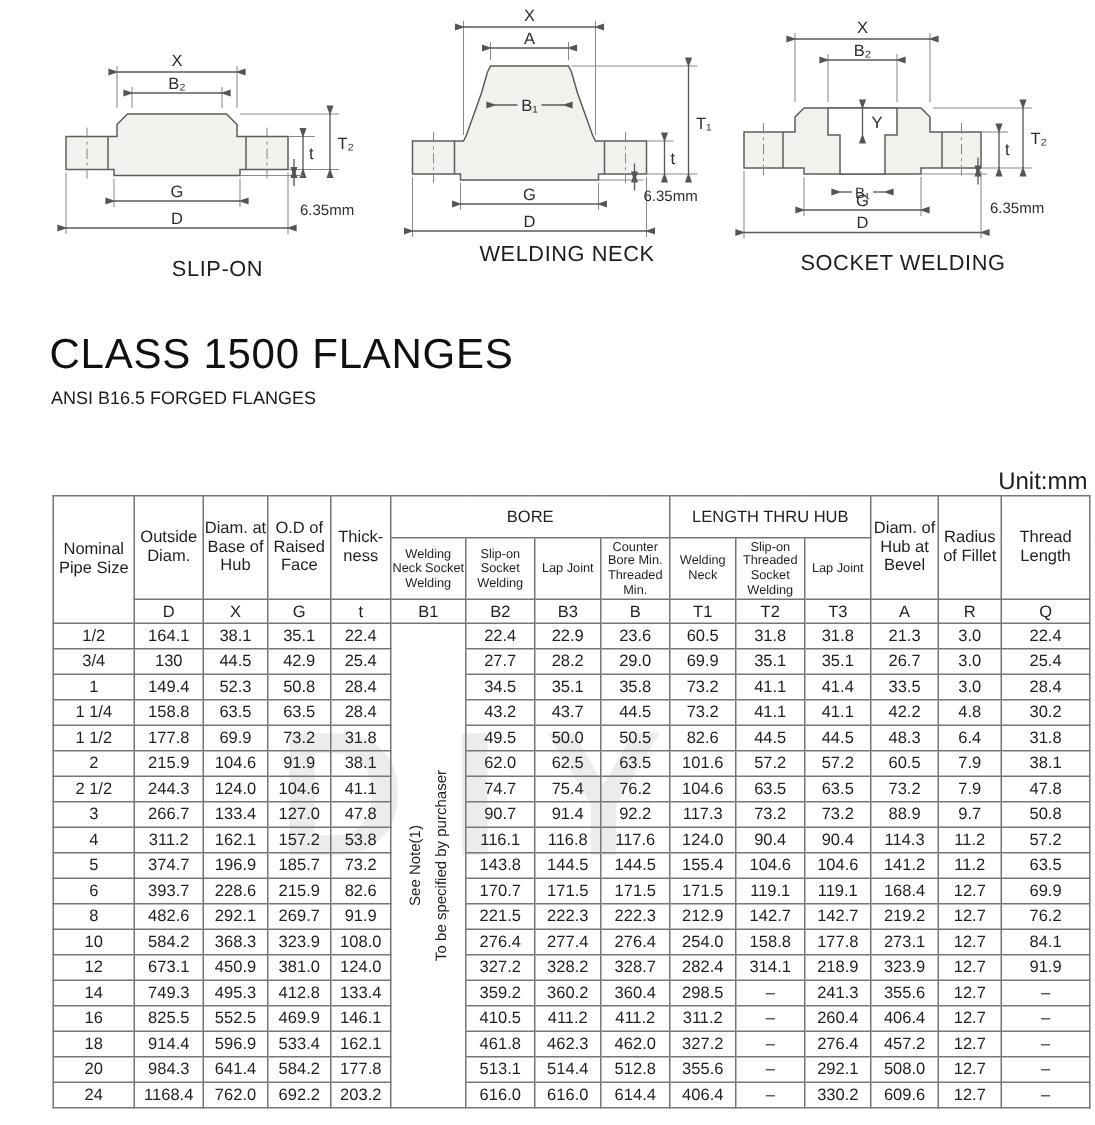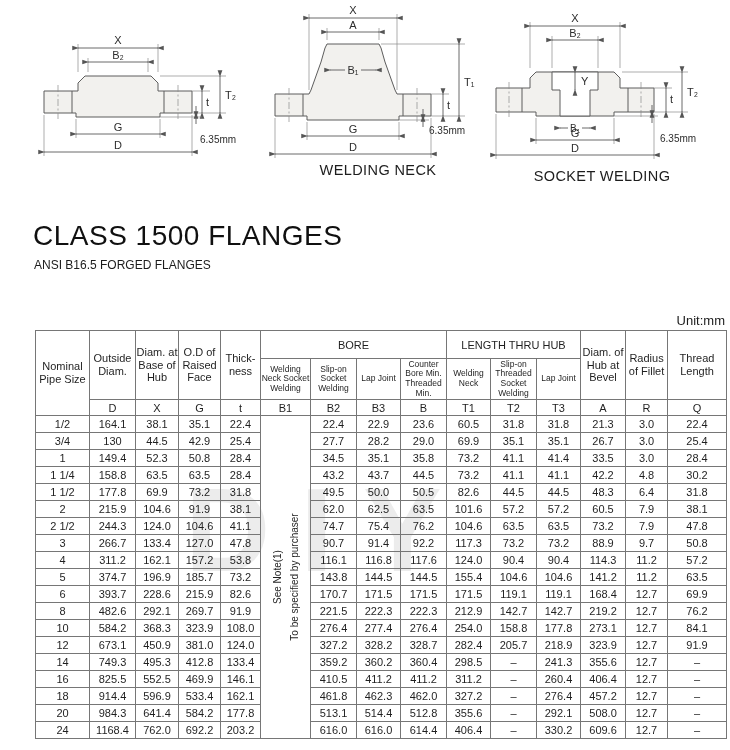--- a/index.html
+++ b/index.html
@@ -12,21 +12,21 @@
   svg text{font-family:"Liberation Sans",sans-serif;font-size:11px;fill:#2d2d2d;}
   svg .shape{fill:#f2f1ee;stroke:#5d5d5d;stroke-width:1;}
   svg .inner{fill:#ffffff;stroke:#5d5d5d;stroke-width:1;}
   svg .iline{stroke:#5d5d5d;stroke-width:1;fill:none;}
   svg .dim{stroke:#5a5a5a;stroke-width:.9;fill:none;}
   svg .ext{stroke:#8a8a8a;stroke-width:.7;fill:none;}
   svg .cl{stroke:#8a8a8a;stroke-width:.7;fill:none;stroke-dasharray:7 2.5 2 2.5;}
   svg .sm{font-size:10px;}
   .title{position:absolute;left:33px;top:220px;font-size:28px;color:#101010;letter-spacing:.5px;}
   .subtitle{position:absolute;left:34px;top:258px;font-size:12px;color:#1c1c1c;}
-  .unit{position:absolute;right:5px;top:313px;font-size:13px;color:#1c1c1c;}
+  .unit{position:absolute;right:5px;top:313px;font-size:16px;color:#1c1c1c;}
   .wm{position:absolute;left:185px;top:462px;z-index:0;font-size:118px;font-weight:bold;
       color:rgba(145,145,145,0.17);letter-spacing:30px;pointer-events:none;text-align:center;}
   table.spec{position:absolute;left:35px;top:330px;width:691px;z-index:1;
              border-collapse:collapse;table-layout:fixed;background:transparent;}
   table.spec th,table.spec td{border:1px solid #767676;text-align:center;vertical-align:middle;
              padding:0;background:transparent;color:#1f1f1f;font-weight:normal;}
   tr.rowA th{height:27px;font-size:11px;}
   tr.rowA th.grp{font-size:11px;}
   tr.rowB th{font-size:8.5px;line-height:1.12;padding:0 0;height:40px;margin-top:40px;}
   tr.rowC th{height:15px;font-size:11px;}
@@ -83,20 +83,21 @@
       <g>
         <text x="88" y="32" text-anchor="middle">X</text>
         <text x="88" y="47" text-anchor="middle">B₂</text>
         <text x="88" y="119" text-anchor="middle">G</text>
         <text x="88" y="137" text-anchor="middle">D</text>
         <text x="176" y="94">t</text>
         <text x="195" y="87">T₂</text>
         <text x="170" y="131" class="sm">6.35mm</text>
       </g>
     </svg>
+    <div class="cap">SLIP-ON</div>
   </div>
 
   <div class="fig" style="left:263px;top:2px;width:230px;height:195px;">
     <svg width="230" height="170" viewBox="0 0 230 170">
       <defs>
         <marker id="m2" viewBox="0 0 10 10" refX="1.5" refY="5" markerWidth="7.5" markerHeight="7.5" orient="auto-start-reverse">
           <path d="M0,5 L10,1.5 L10,8.5 z" fill="#555"></path>
         </marker>
       </defs>
       <path class="shape" d="M12,114 L12,92 L46,92 L48,88 L58,60 L62,46 L64,42 L116,42 L118,46 L122,60 L132,88 L134,92 L168,92 L168,114 L136,114 L136,118 L44,118 L44,114 Z"></path>
@@ -481,21 +482,21 @@
         <tr>
           <td>12</td>
           <td>673.1</td>
           <td>450.9</td>
           <td>381.0</td>
           <td>124.0</td>
           <td>327.2</td>
           <td>328.2</td>
           <td>328.7</td>
           <td>282.4</td>
-          <td>205.7</td>
+          <td>314.1</td>
           <td>218.9</td>
           <td>323.9</td>
           <td>12.7</td>
           <td>91.9</td>
         </tr>
         <tr>
           <td>14</td>
           <td>749.3</td>
           <td>495.3</td>
           <td>412.8</td>

